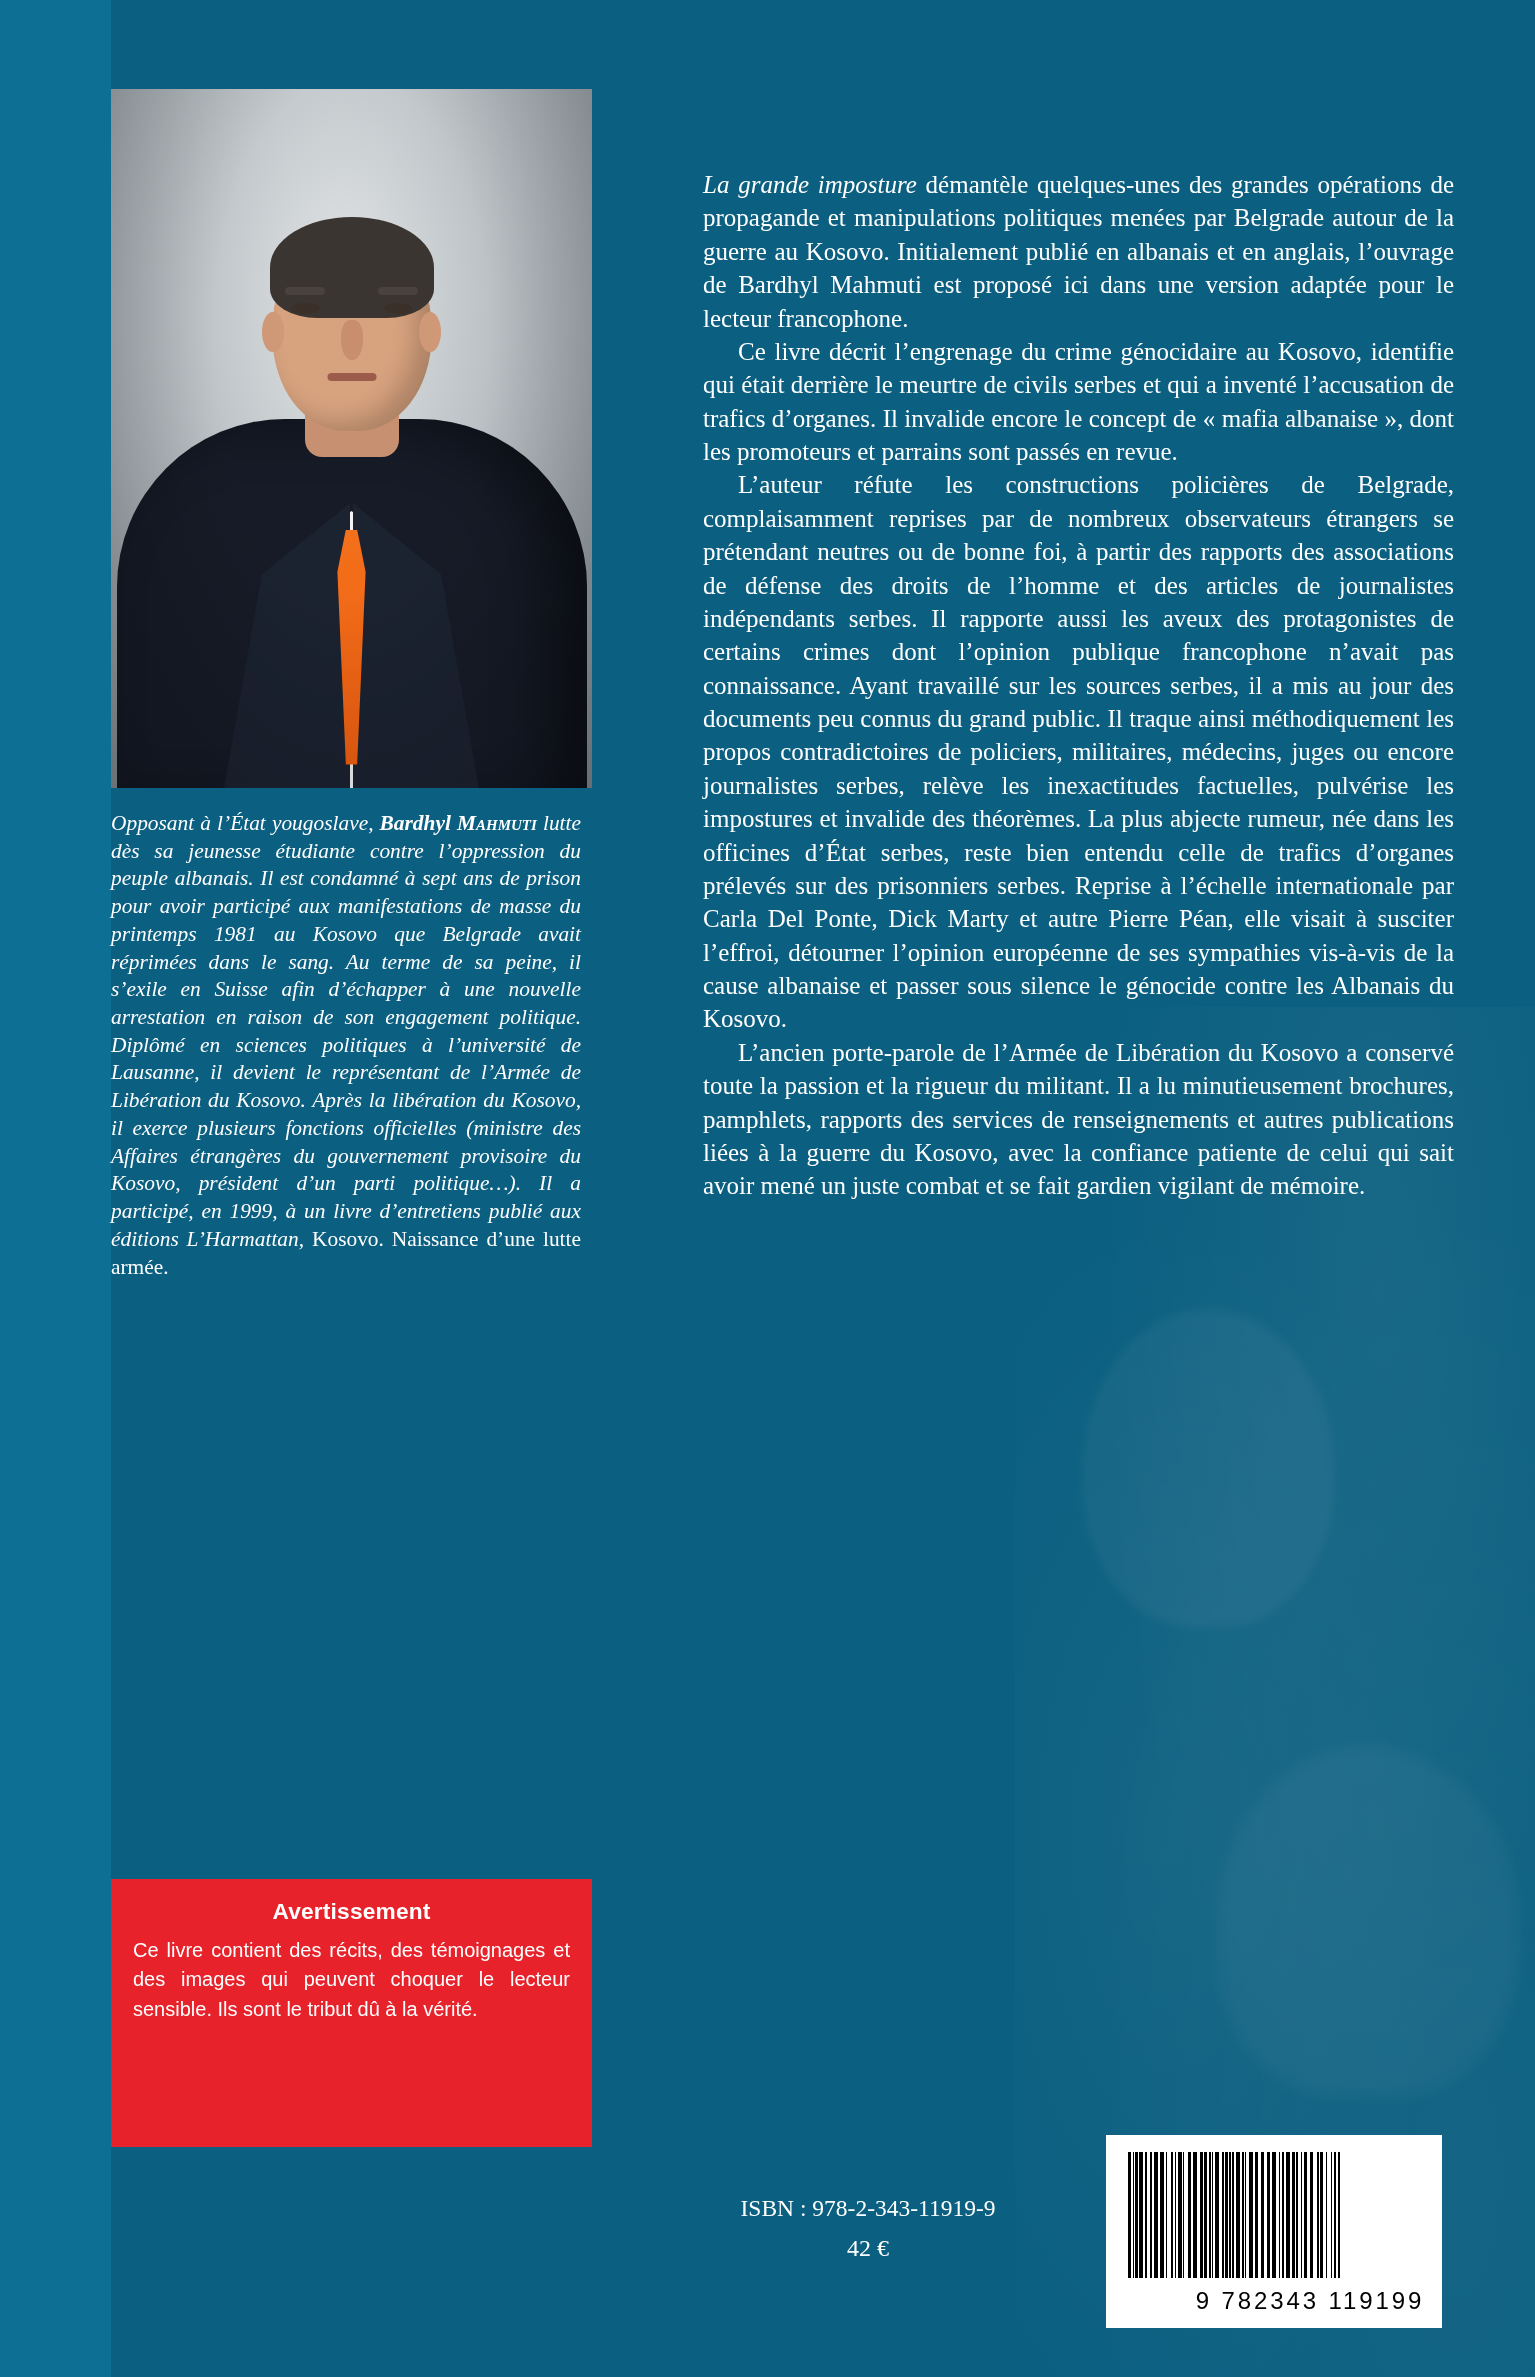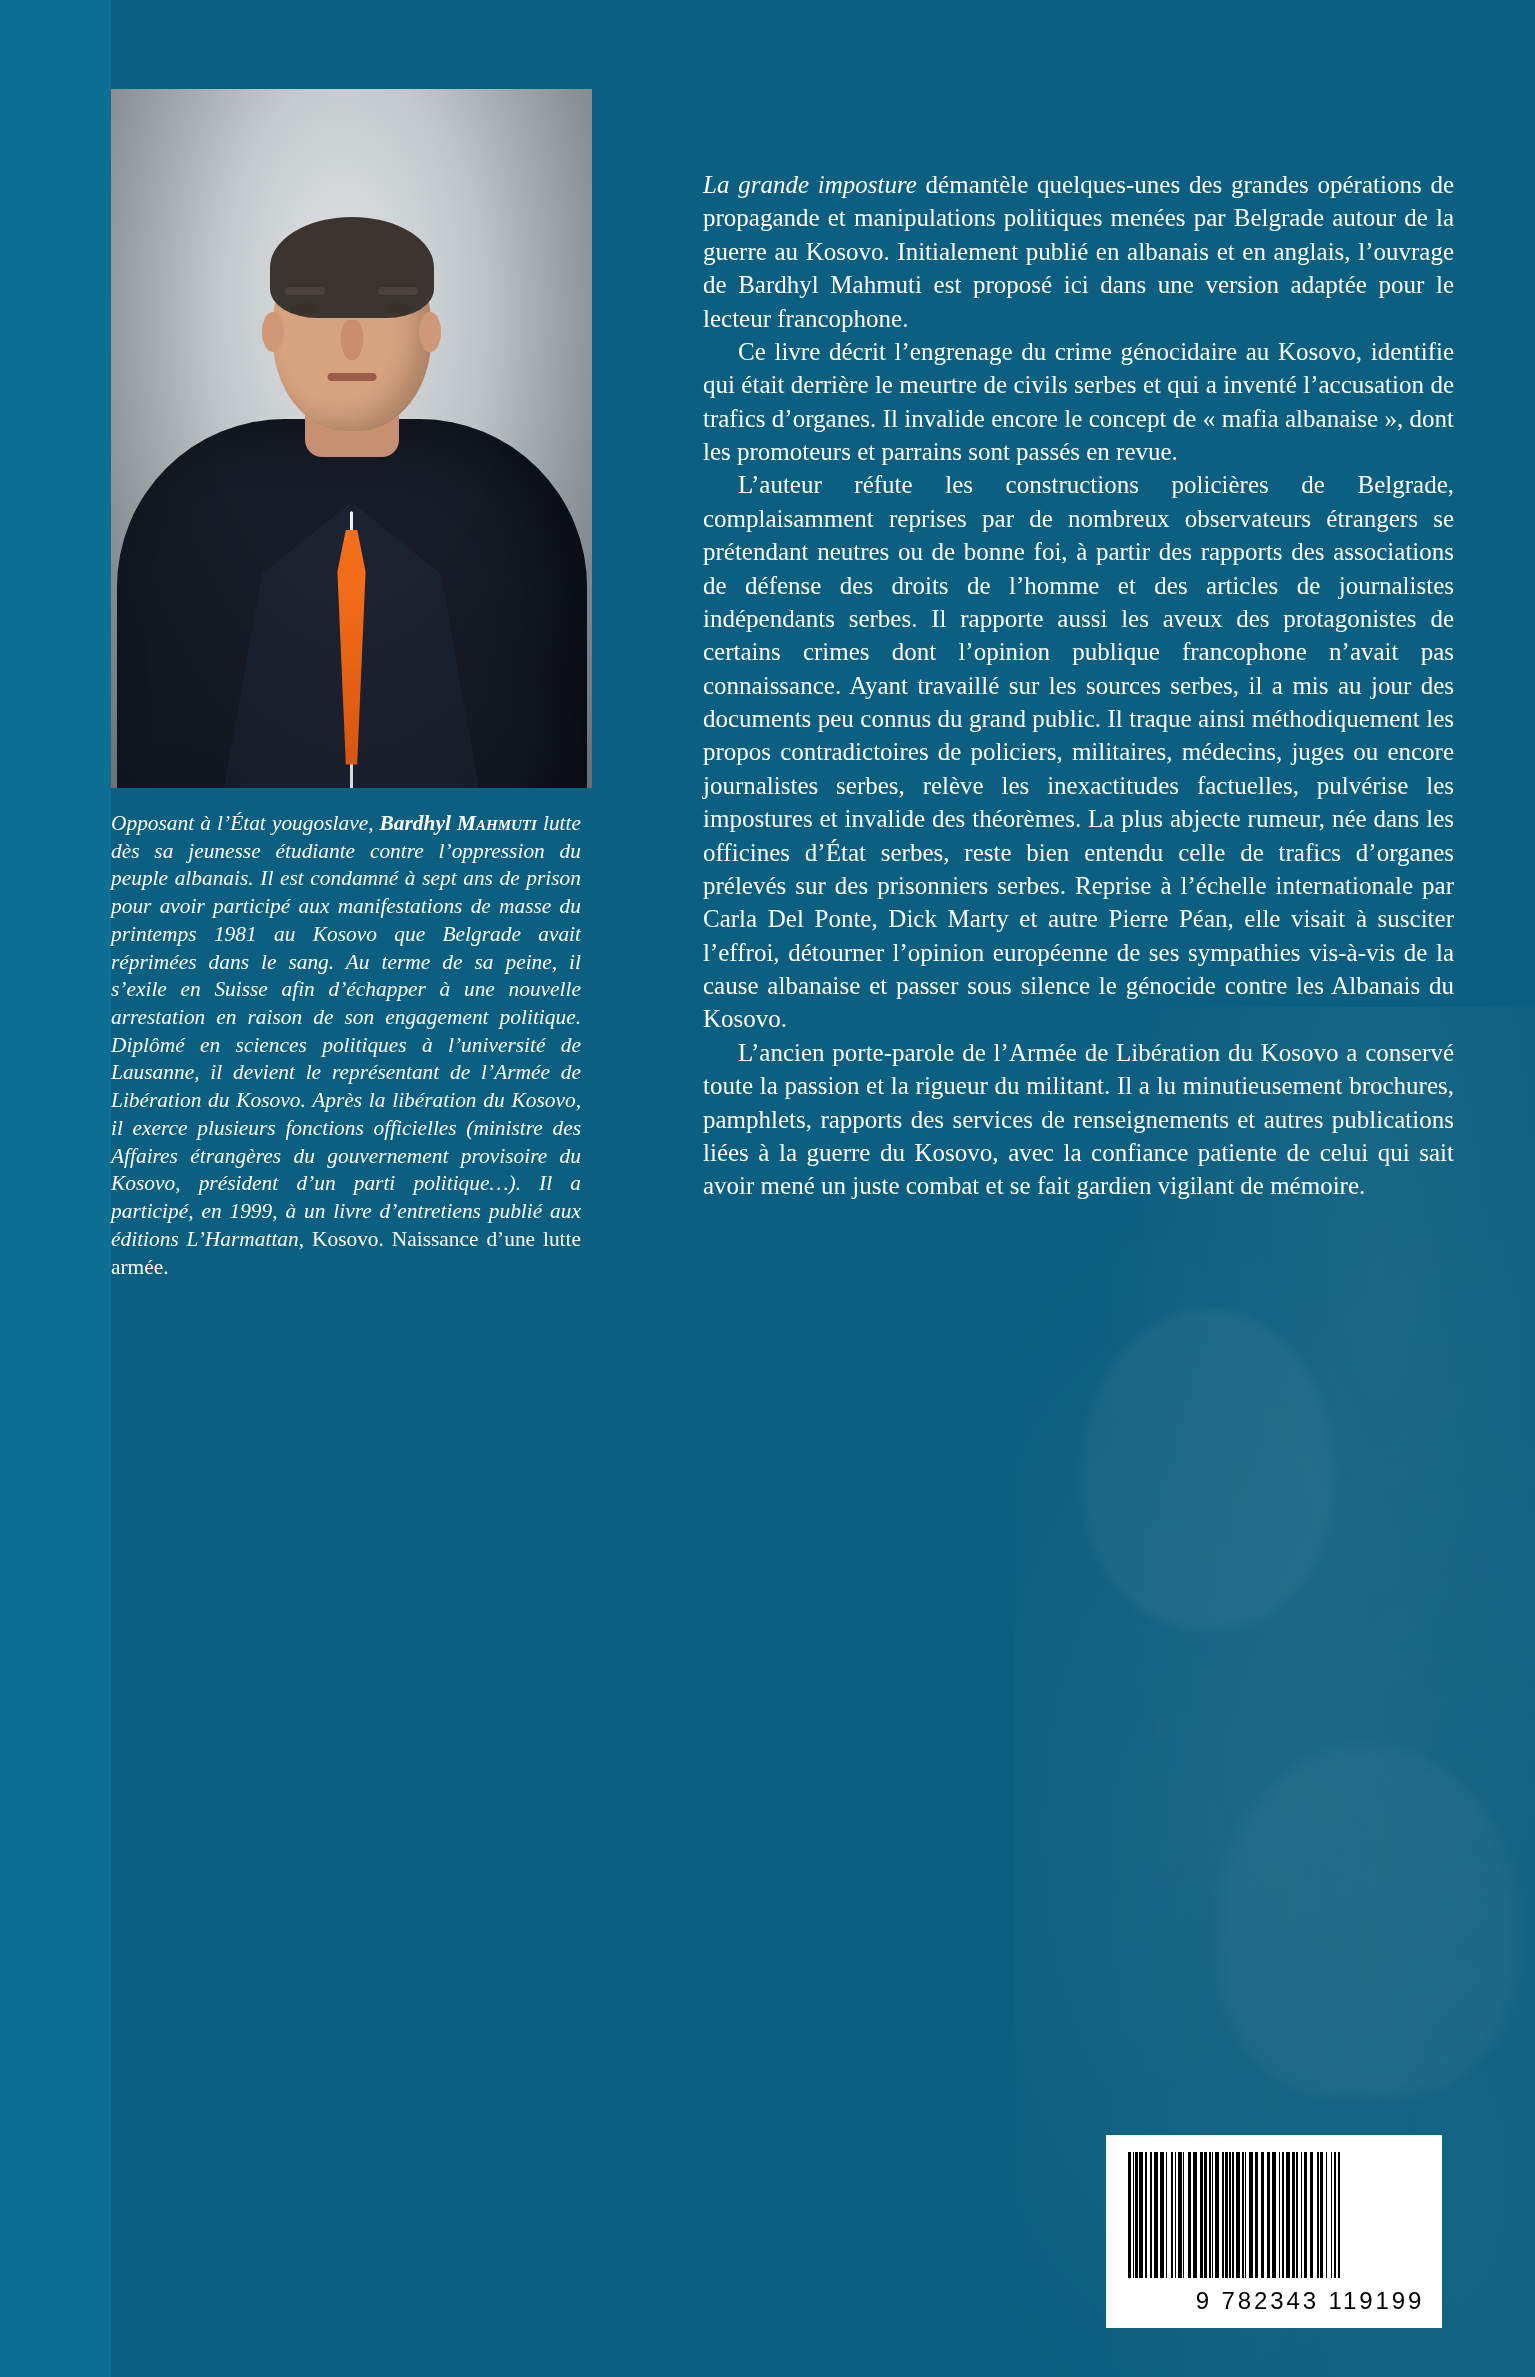--- a/index.html
+++ b/index.html
@@ -356,28 +356,36 @@
       <div class="ph-eye-r"></div>
       <div class="ph-nose"></div>
       <div class="ph-mouth"></div>
       <div class="ph-vignette"></div>
     </div>
 
     <div class="bio"><span>Opposant à l’État yougoslave, </span><span class="nm">Bardhyl M</span><span class="sc">ahmuti</span><span> lutte dès sa jeunesse étudiante contre l’oppression du peuple albanais. Il est condamné à sept ans de prison pour avoir participé aux manifestations de masse du printemps 1981 au Kosovo que Belgrade avait réprimées dans le sang. Au terme de sa peine, il s’exile en Suisse afin d’échapper à une nouvelle arrestation en raison de son engagement politique. Diplômé en sciences politiques à l’université de Lausanne, il devient le représentant de l’Armée de Libération du Kosovo. Après la libération du Kosovo, il exerce plusieurs fonctions officielles (ministre des Affaires étrangères du gouvernement provisoire du Kosovo, président d’un parti politique…). Il a participé, en 1999, à un livre d’entretiens publié aux éditions L’Harmattan, </span><span class="roman">Kosovo. Naissance d’une lutte armée.</span></div>
 
   </div>
 
+  <div class="warning-box">
+    <div class="warning-title">Avertissement</div>
+    <div class="warning-text">Ce livre contient des récits, des témoignages et des images qui peuvent choquer le lecteur sensible. Ils sont le tribut dû à la vérité.</div>
+  </div>
 
   <div class="right-col">
     <p class="first"><span class="title-italic">La grande imposture</span><span> démantèle quelques-unes des grandes opérations de propagande et manipulations politiques menées par Belgrade autour de la guerre au Kosovo. Initialement publié en albanais et en anglais, l’ouvrage de Bardhyl Mahmuti est proposé ici dans une version adaptée pour le lecteur francophone.</span></p>
     <p>Ce livre décrit l’engrenage du crime génocidaire au Kosovo, identifie qui était derrière le meurtre de civils serbes et qui a inventé l’accusation de trafics d’organes. Il invalide encore le concept de « mafia albanaise », dont les promoteurs et parrains sont passés en revue.</p>
     <p>L’auteur réfute les constructions policières de Belgrade, complaisamment reprises par de nombreux observateurs étrangers se prétendant neutres ou de bonne foi, à partir des rapports des associations de défense des droits de l’homme et des articles de journalistes indépendants serbes. Il rapporte aussi les aveux des protagonistes de certains crimes dont l’opinion publique francophone n’avait pas connaissance. Ayant travaillé sur les sources serbes, il a mis au jour des documents peu connus du grand public. Il traque ainsi méthodiquement les propos contradictoires de policiers, militaires, médecins, juges ou encore journalistes serbes, relève les inexactitudes factuelles, pulvérise les impostures et invalide des théorèmes. La plus abjecte rumeur, née dans les officines d’État serbes, reste bien entendu celle de trafics d’organes prélevés sur des prisonniers serbes. Reprise à l’échelle internationale par Carla Del Ponte, Dick Marty et autre Pierre Péan, elle visait à susciter l’effroi, détourner l’opinion européenne de ses sympathies vis-à-vis de la cause albanaise et passer sous silence le génocide contre les Albanais du Kosovo.</p>
     <p>L’ancien porte-parole de l’Armée de Libération du Kosovo a conservé toute la passion et la rigueur du militant. Il a lu minutieusement brochures, pamphlets, rapports des services de renseignements et autres publications liées à la guerre du Kosovo, avec la confiance patiente de celui qui sait avoir mené un juste combat et se fait gardien vigilant de mémoire.</p>
   </div>
 
+  <div class="isbn-block">
+    <div>ISBN : 978-2-343-11919-9</div>
+    <div class="price">42 €</div>
+  </div>
 
   <div class="barcode">
     <div class="barcode-bars" id="barcode-bars">
         <i style="width: 2.6px; background: rgb(0, 0, 0);"></i>
         <i style="width: 2.6px; background: rgb(255, 255, 255);"></i>
         <i style="width: 0.9px; background: rgb(0, 0, 0);"></i>
         <i style="width: 0.9px; background: rgb(255, 255, 255);"></i>
         <i style="width: 3.5px; background: rgb(0, 0, 0);"></i>
         <i style="width: 0.9px; background: rgb(255, 255, 255);"></i>
         <i style="width: 3.5px; background: rgb(0, 0, 0);"></i>

